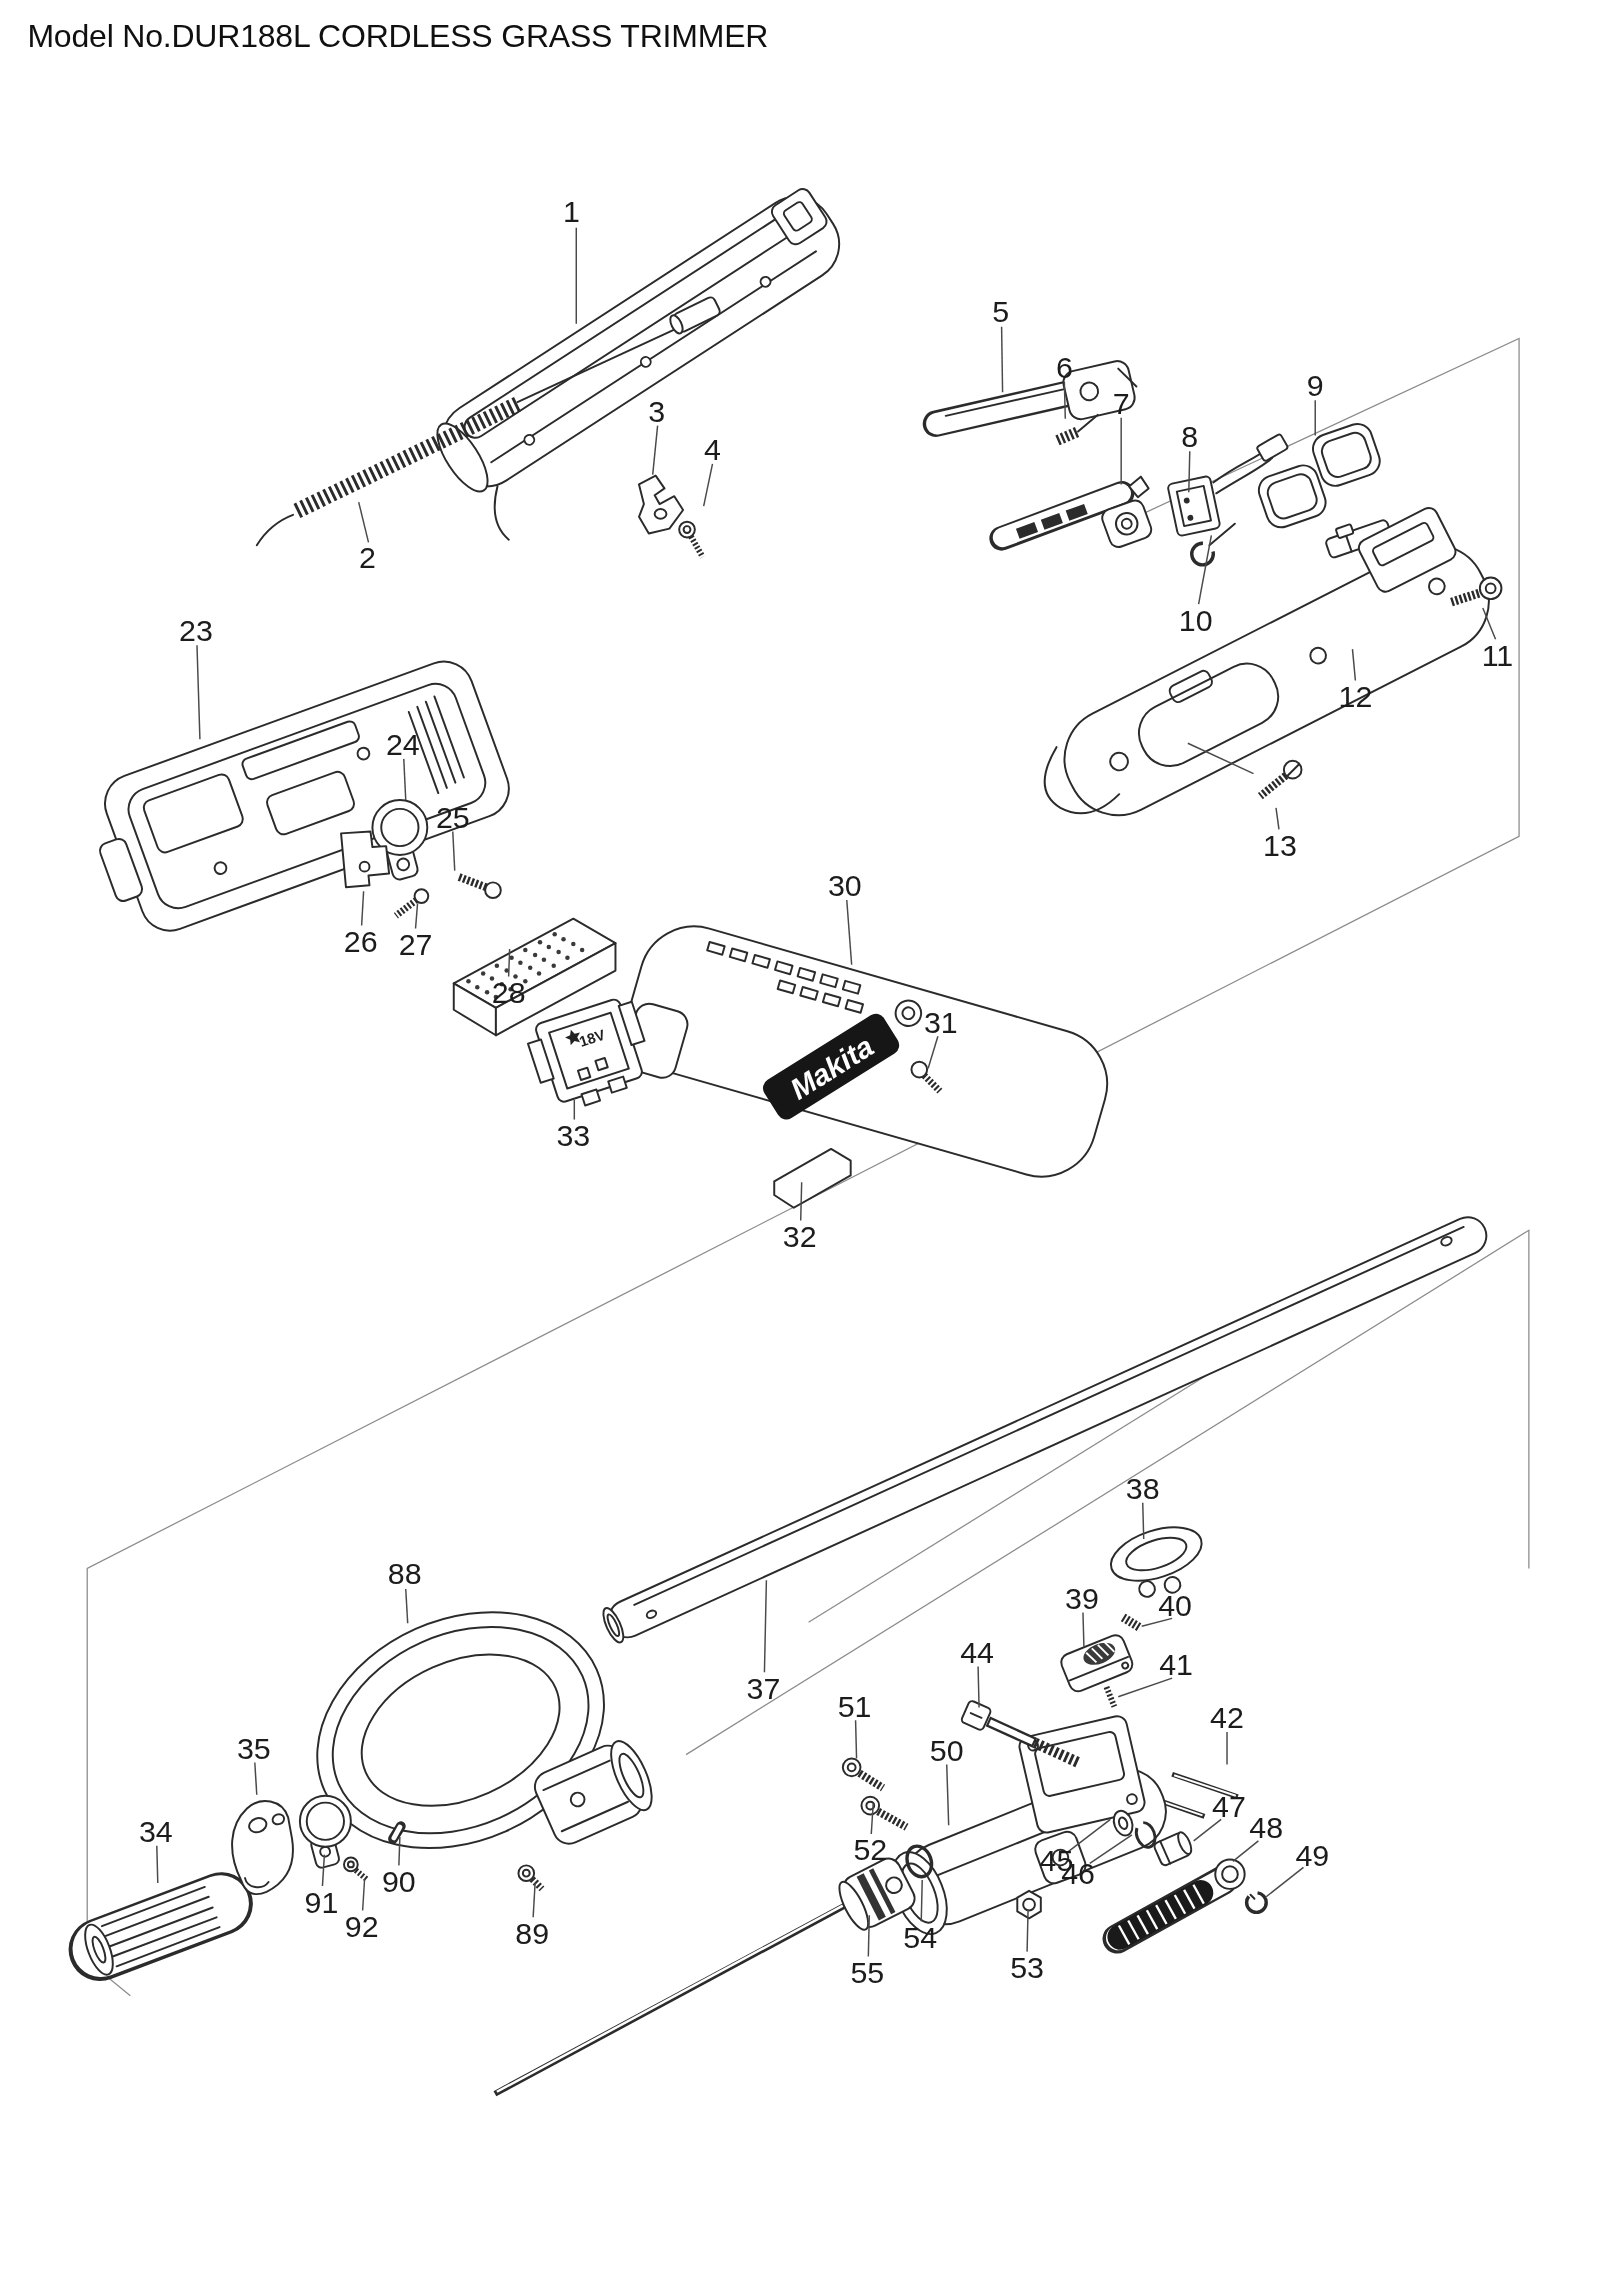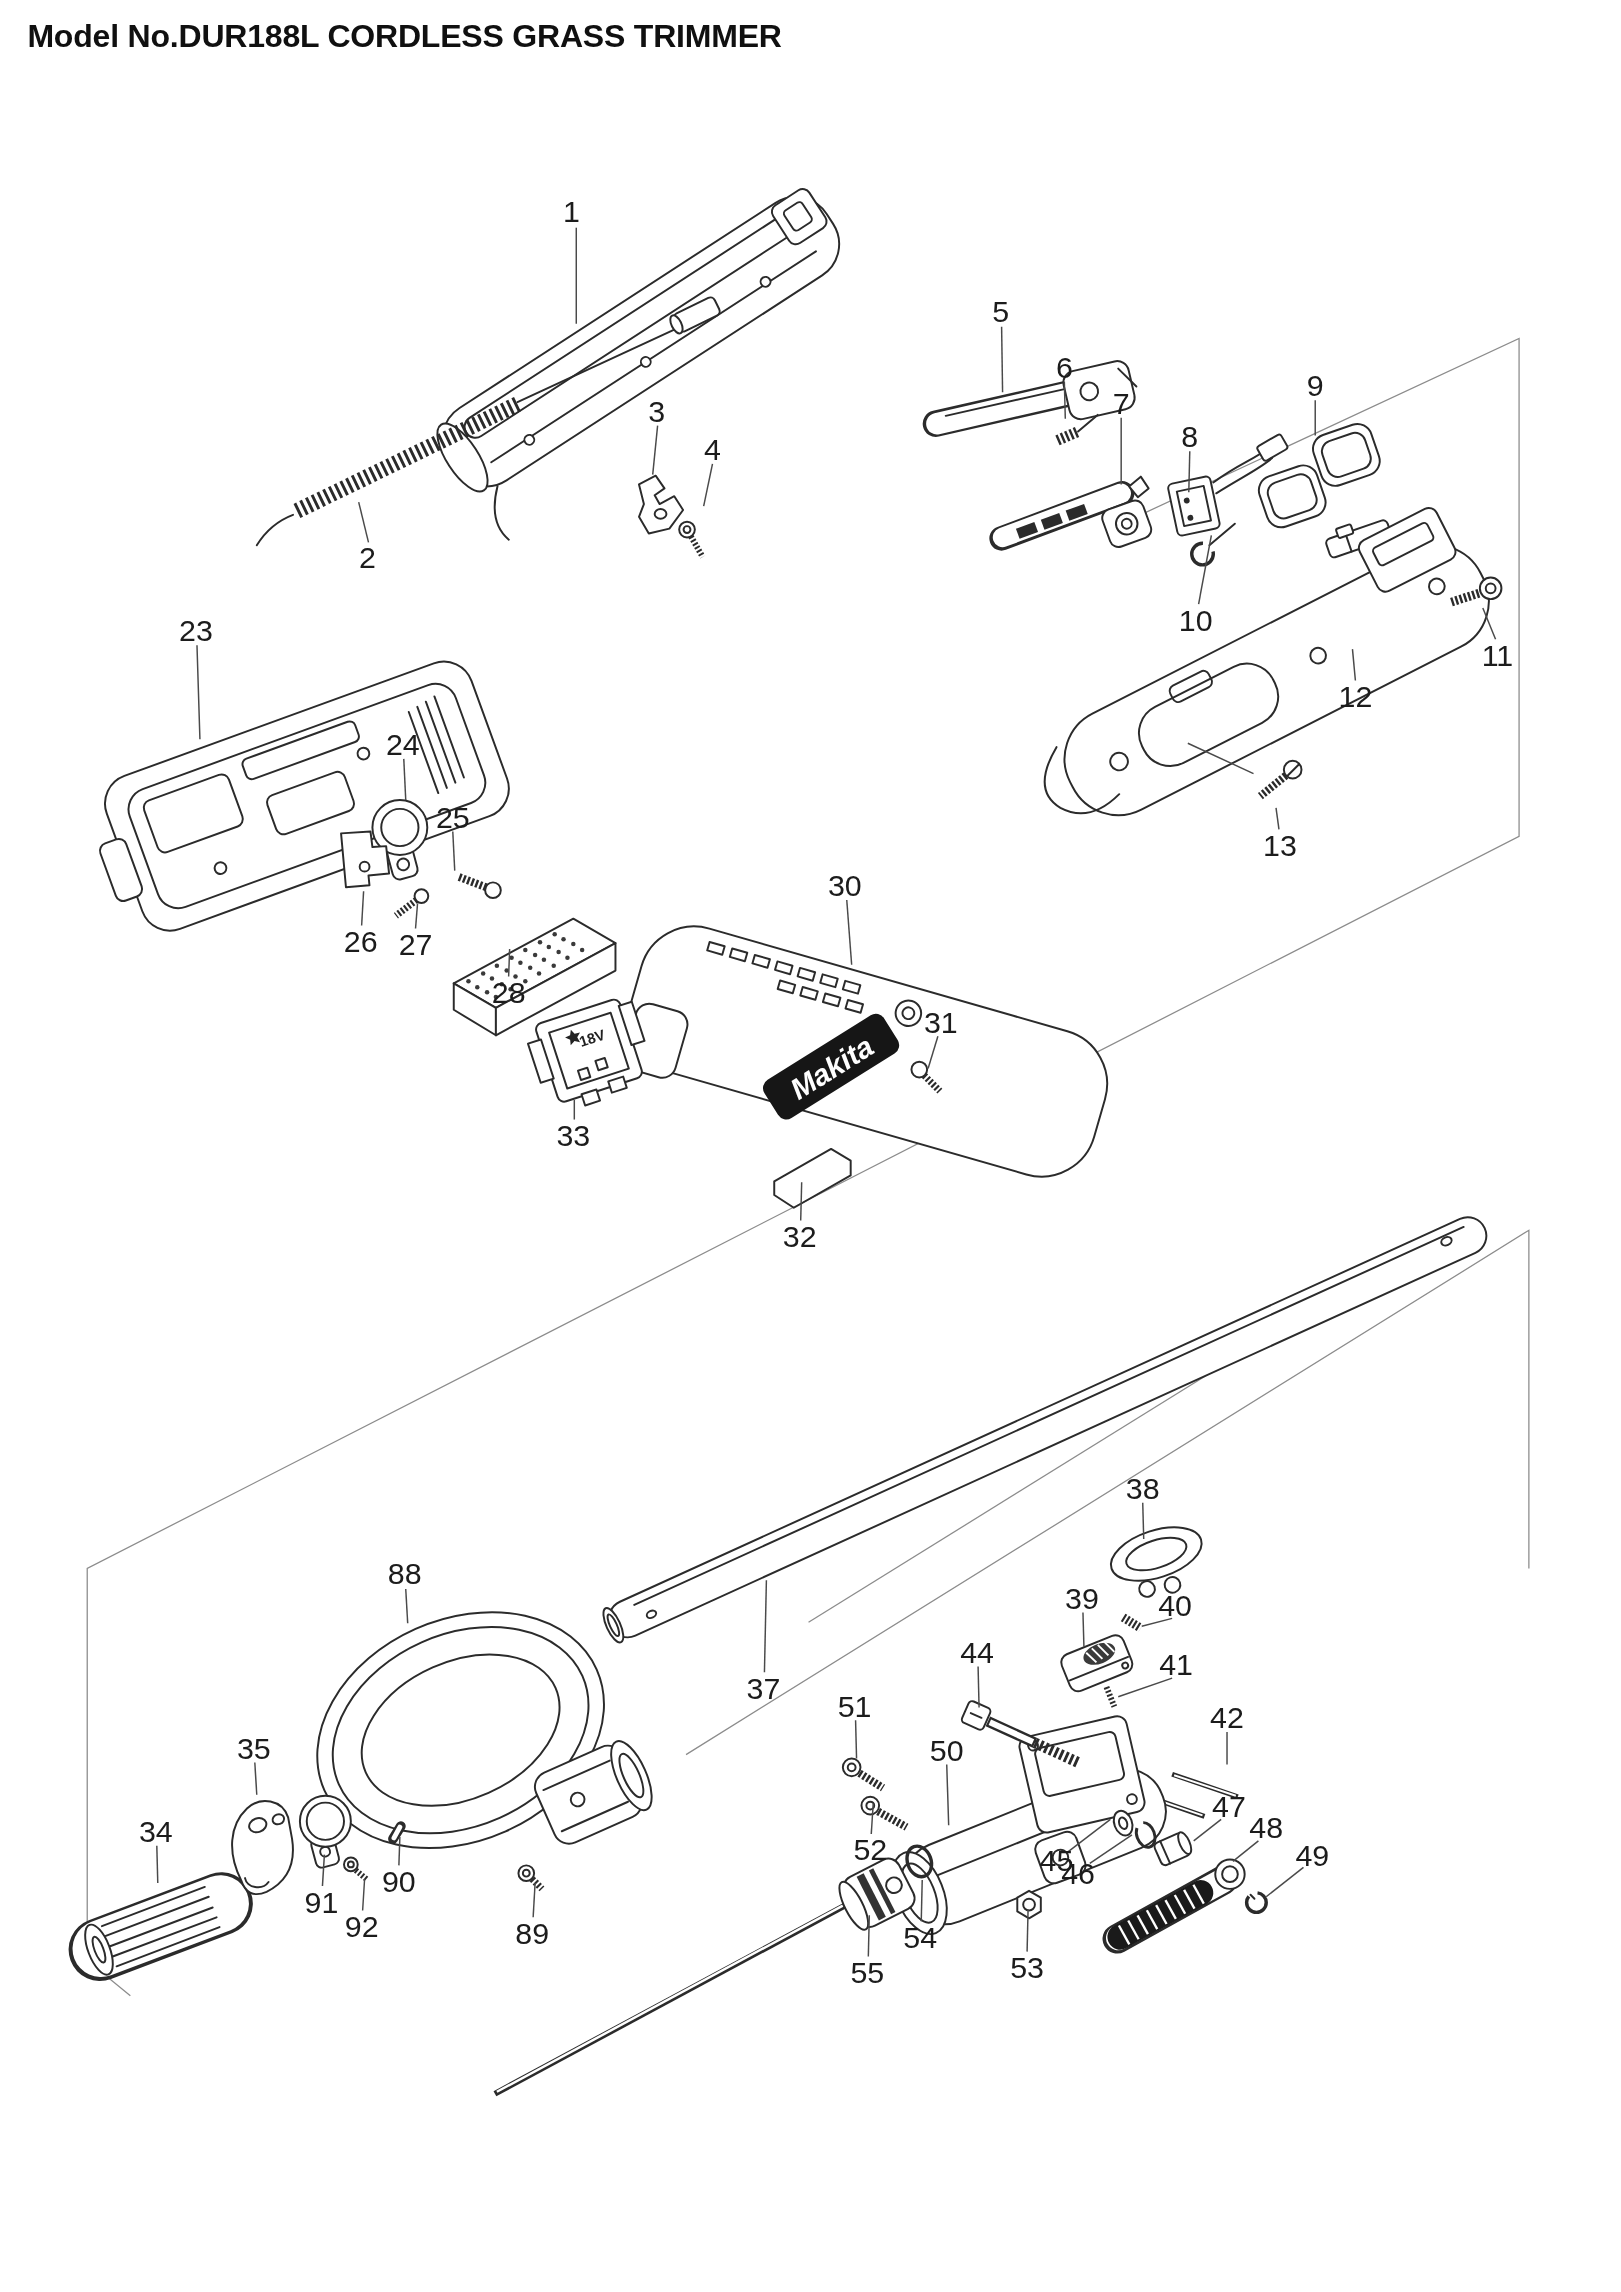--- a/index.html
+++ b/index.html
@@ -1,18 +1,18 @@
 <!DOCTYPE html>
 <html><head>
 <meta charset="utf-8">
 <style>
   html,body{margin:0;padding:0;background:#fff;}
   .canvas{position:relative;width:1621px;height:2293px;background:#fff;overflow:hidden;
           font-family:"Liberation Sans",sans-serif;}
-  .page-title{position:absolute;left:27.4px;top:17.6px;font-size:32px;font-weight:700;
+  .page-title{position:absolute;left:27.4px;top:17.6px;font-size:32px;font-weight:400;
               color:#101010;letter-spacing:-0.2px;}
   svg{position:absolute;left:0;top:0;}
   .p{fill:#fff;stroke:#2b2b2b;stroke-width:2;stroke-linejoin:round;stroke-linecap:round;}
   .pn{fill:none;stroke:#2b2b2b;stroke-width:2;stroke-linejoin:round;stroke-linecap:round;}
   .plabel{font-family:"Liberation Sans",sans-serif;font-size:31px;fill:#1c1c1c;
           text-anchor:middle;dominant-baseline:central;}
   .leader{stroke:#4a4a4a;stroke-width:1.5;}
   .border{fill:none;stroke:#8c8c8c;stroke-width:1.3;}
   .logo{font-family:"Liberation Sans",sans-serif;font-size:30px;font-style:italic;
         font-weight:bold;fill:#fff;text-anchor:middle;dominant-baseline:central;}

